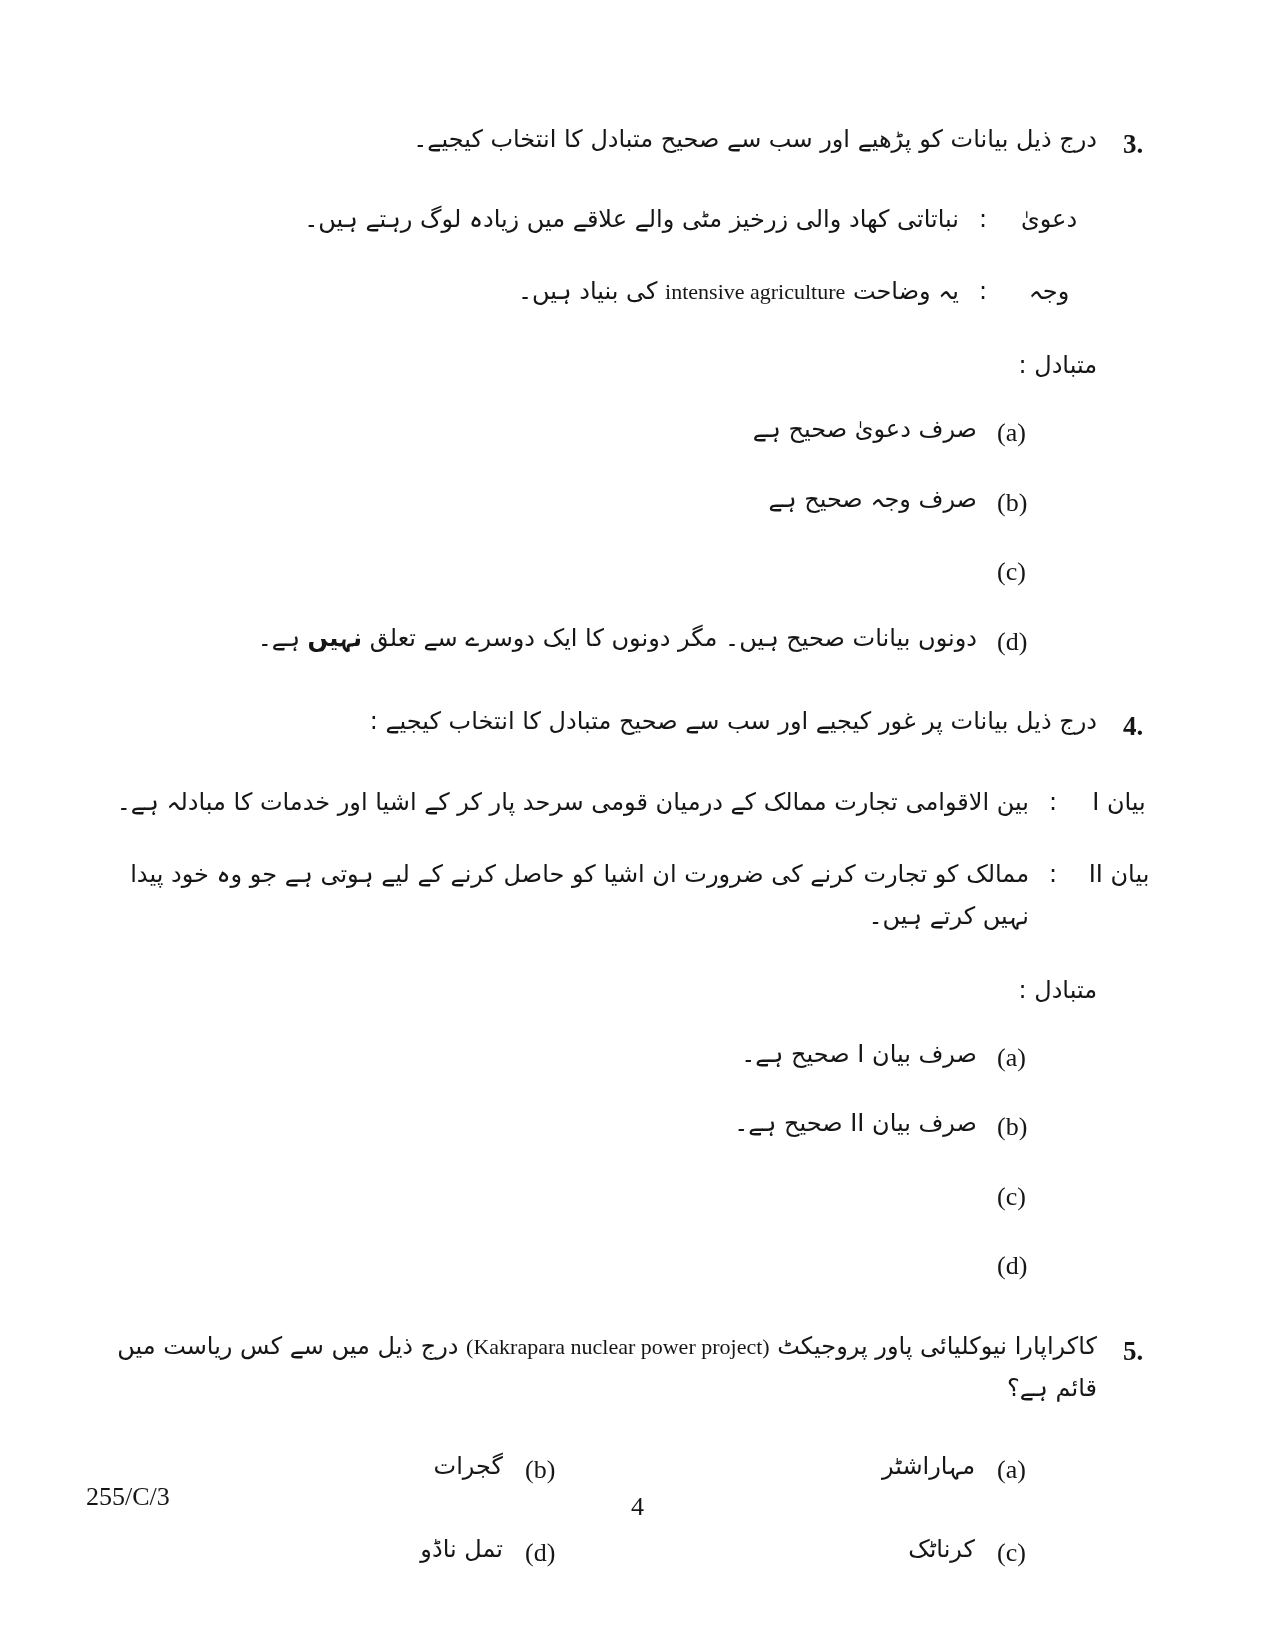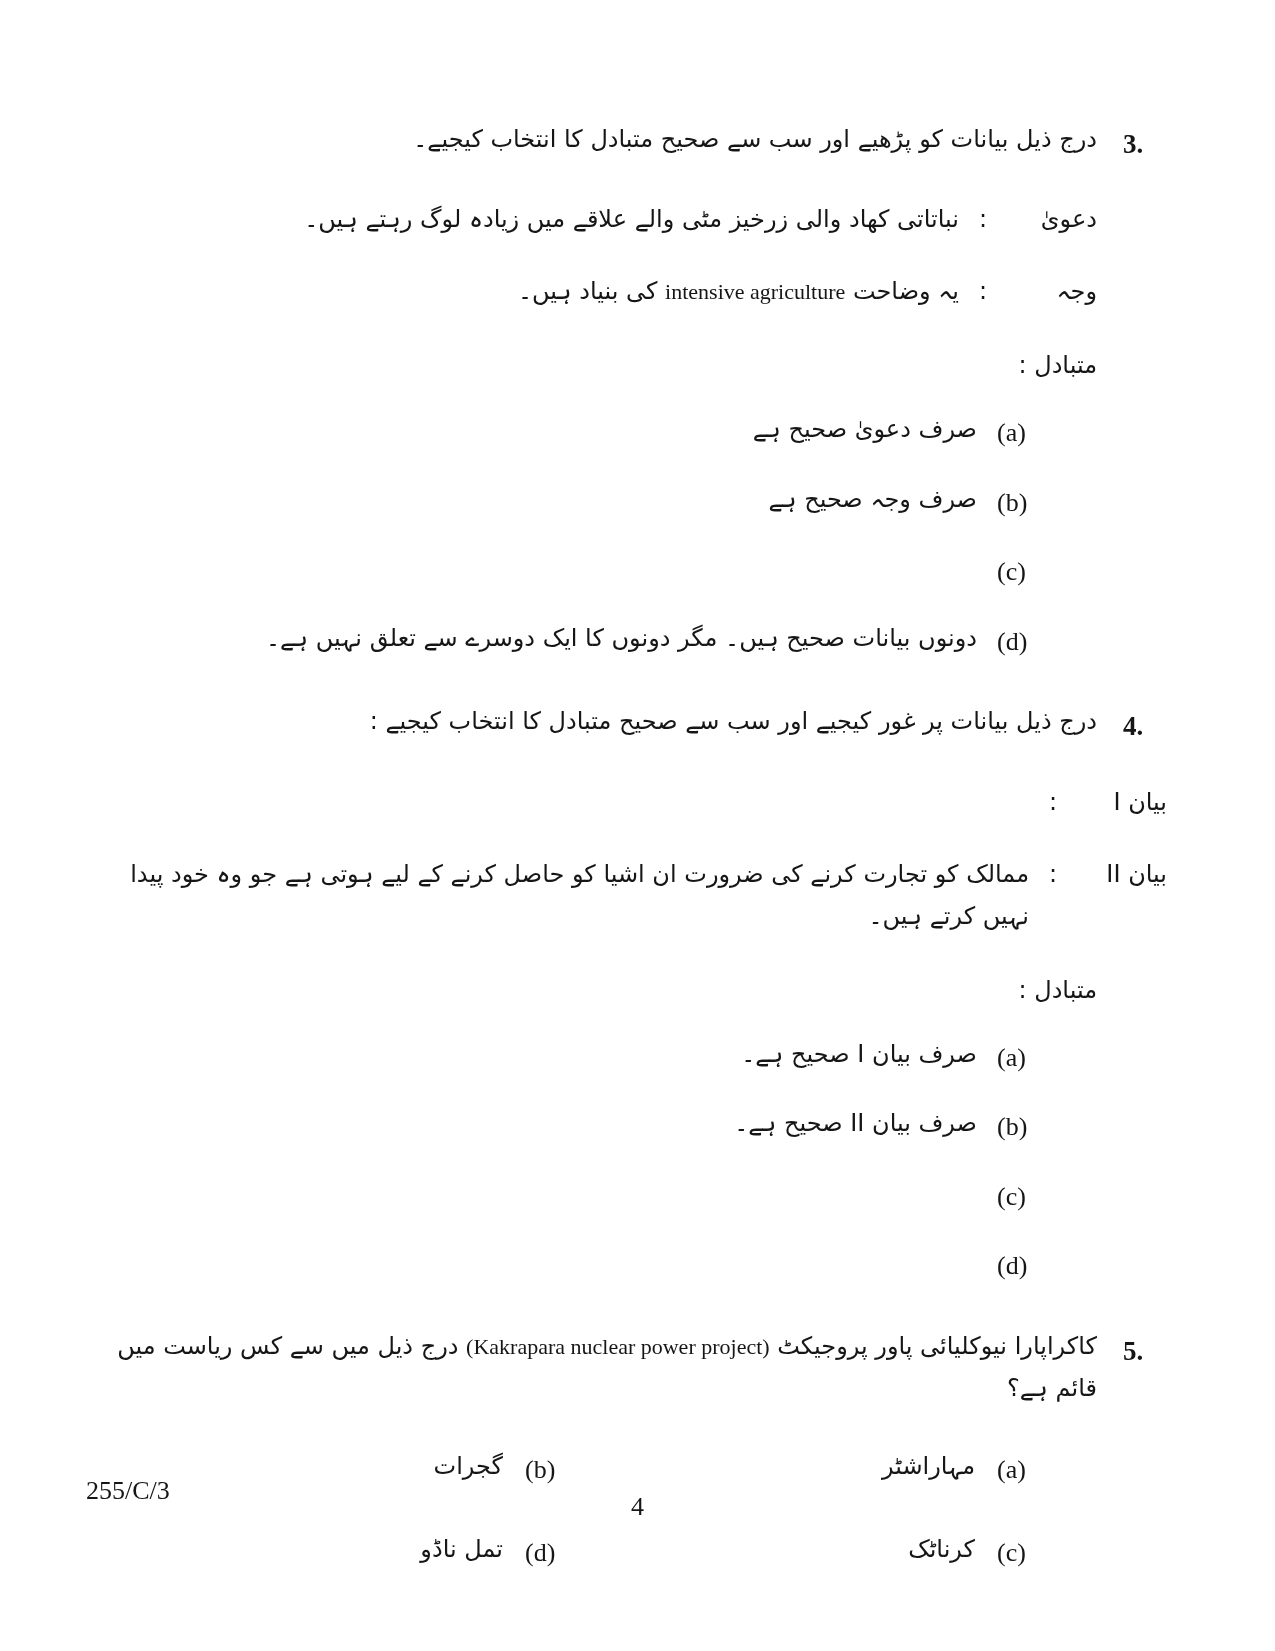--- a/index.html
+++ b/index.html
@@ -35,48 +35,48 @@
   }
   .q-text { flex: 1; text-align: right; }
   .latin {
     direction: ltr;
     unicode-bidi: embed;
     font-family: "Liberation Serif", "DejaVu Serif", serif;
     font-size: 22px;
   }
   .row { display: flex; gap: 14px; margin-top: 30px; }
   .indent-1 { margin-right: 70px; }
-  .stmt-label { min-width: 96px; text-align: right; white-space: nowrap; }
+  .stmt-label { min-width: 96px; text-align: center; white-space: nowrap; }
   .stmt-colon { min-width: 14px; }
   .stmt-text { flex: 1; }
   .alt-label { margin-top: 32px; margin-right: 70px; }
   .opt {
     display: flex;
     gap: 20px;
     margin-top: 22px;
     margin-right: 122px;
     align-items: flex-start;
   }
   .opt-label {
     direction: ltr;
     unicode-bidi: embed;
     font-family: "Liberation Serif", "DejaVu Serif", serif;
     font-size: 26px;
     min-width: 48px;
     text-align: left;
     padding-top: 2px;
   }
   .opt-text { flex: 1; }
-  .b { font-weight: normal; }
+  .b { font-weight: bold; }
   .opt-grid { display: flex; margin-top: 36px; margin-right: 122px; }
   .opt-cell { display: flex; gap: 22px; width: 472px; align-items: flex-start; }
   .footer-code {
     position: absolute;
     left: 86px;
-    bottom: 138px;
+    bottom: 132px;
     direction: ltr;
     unicode-bidi: embed;
     font-family: "Liberation Serif", "DejaVu Serif", serif;
     font-size: 26px;
   }
   .footer-page {
     position: absolute;
     left: 50%;
     transform: translateX(-50%);
     bottom: 122px;
@@ -138,20 +138,21 @@
 
   <div class="q">
     <div class="q-head">
       <span class="q-num">4.</span>
       <span class="q-text">درج ذیل بیانات پر غور کیجیے اور سب سے صحیح متبادل کا انتخاب کیجیے :</span>
     </div>
 
     <div class="row">
       <span class="stmt-label">بیان I</span>
       <span class="stmt-colon">:</span>
+      <span class="stmt-text">بین الاقوامی تجارت ممالک کے درمیان قومی سرحد پار کر کے اشیا اور خدمات کا مبادلہ ہے۔</span>
     </div>
 
     <div class="row">
       <span class="stmt-label">بیان II</span>
       <span class="stmt-colon">:</span>
       <span class="stmt-text">ممالک کو تجارت کرنے کی ضرورت ان اشیا کو حاصل کرنے کے لیے ہوتی ہے جو وہ خود پیدا نہیں کرتے ہیں۔</span>
     </div>
 
     <div class="alt-label">متبادل :</div>
 

